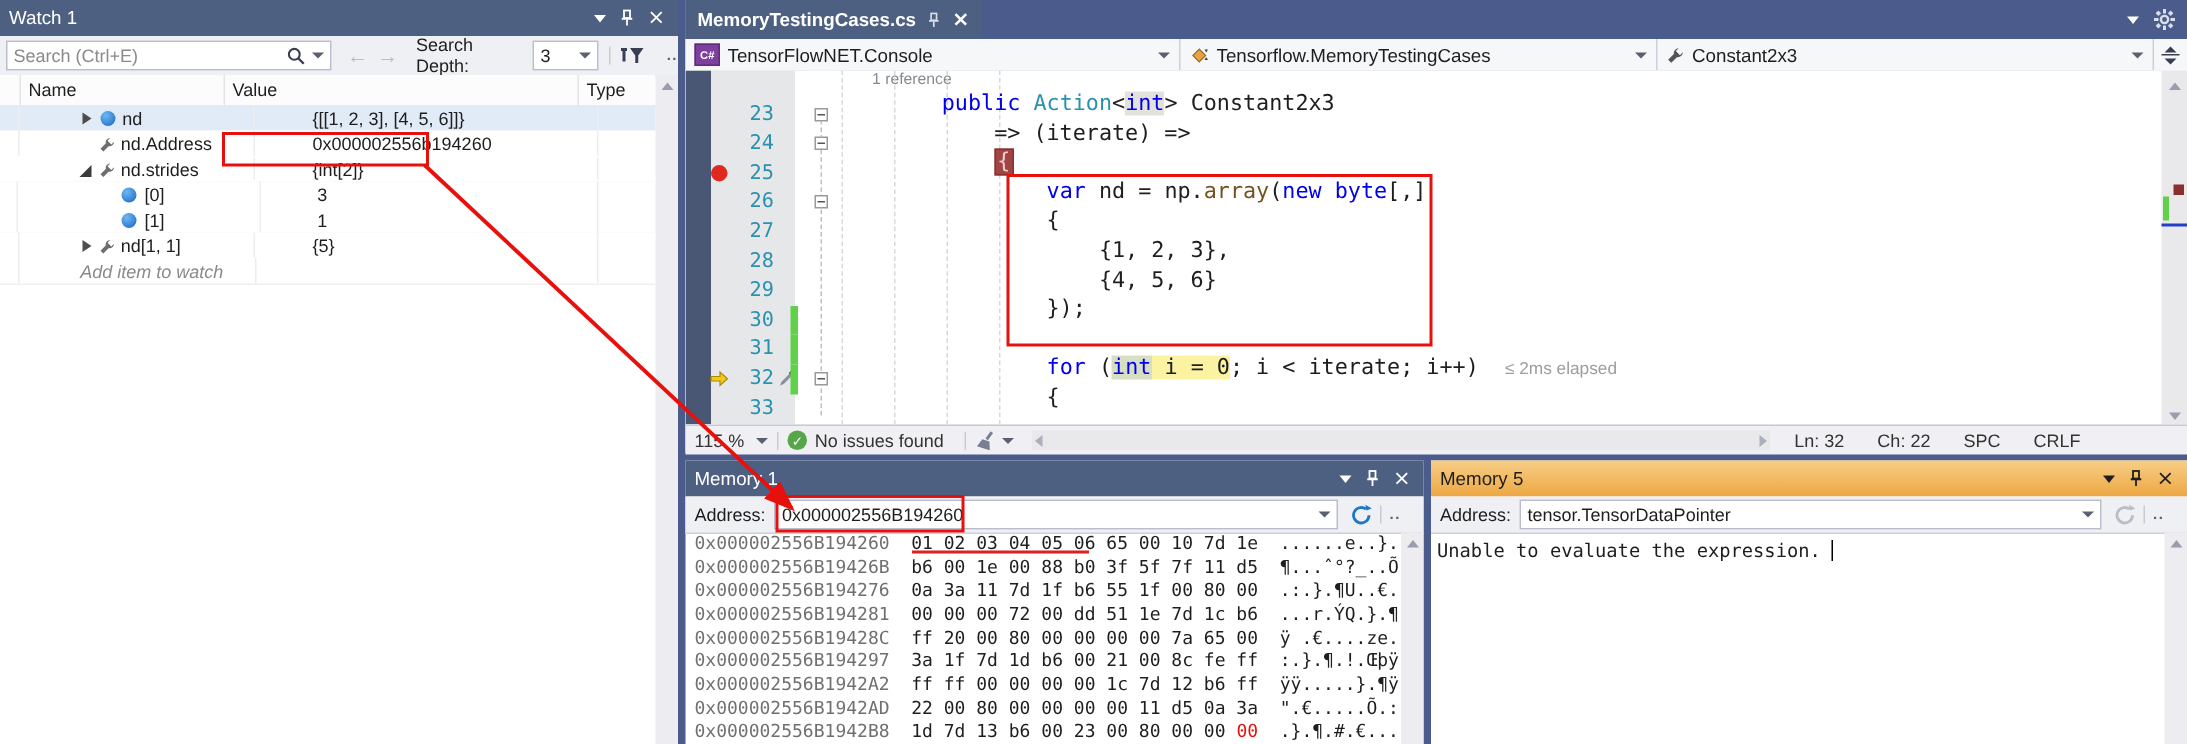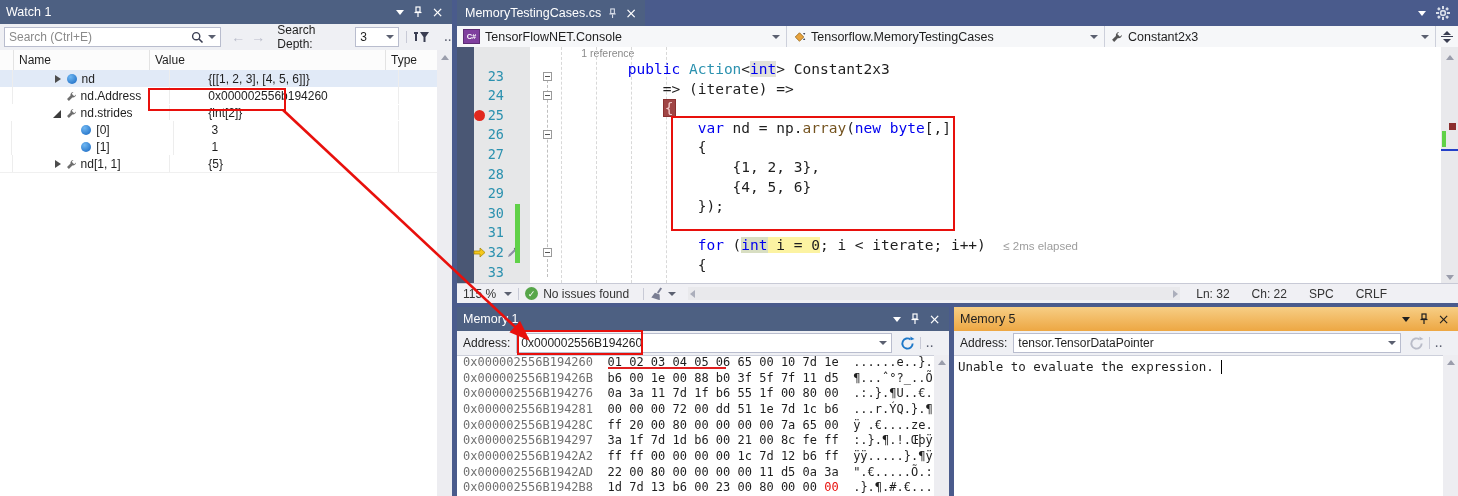--- a/index.html
+++ b/index.html
@@ -33,21 +33,21 @@
   .exp.e::before{content:"";position:absolute;left:0;top:1px;border-left:8px solid transparent;border-bottom:8px solid #3c3c3c;}
   .sphere{width:10px;height:10px;border-radius:50%;background:radial-gradient(circle at 35% 30%,#6FB7F2,#1565C0);display:inline-block;margin:0 5px 0 2px;flex:none;}
   .wicon{margin:0 4px 0 1px;flex:none;display:inline-flex;}
   .ital{font-style:italic;color:#8a8a8a;}
   .scrollstrip{position:absolute;top:50px;bottom:0;right:0;width:15px;background:#EDEDF1;display:flex;justify-content:center;}
   .uparrow{width:0;height:0;border-left:4px solid transparent;border-right:4px solid transparent;border-bottom:5px solid #9A9DAB;margin-top:5px;}
   .dnarrow{width:0;height:0;border-left:4px solid transparent;border-right:4px solid transparent;border-top:5px solid #9A9DAB;}
   
   #editor{left:457px;top:0;width:1001px;height:302px;background:#fff;}
   .tabstrip{position:absolute;left:0;right:0;top:0;height:26px;background:#4A5B8C;display:flex;align-items:stretch;}
-  .tab{background:#4D6082;color:#fff;display:flex;align-items:center;padding:0 8px;font-size:12.5px;gap:7px;}
+  .tab{background:#4D6082;color:#fff;display:flex;align-items:center;padding:0 8px;font-size:12.5px;gap:7px;font-weight:bold;}
   .tsbtns{margin-left:auto;display:flex;align-items:center;gap:10px;padding-right:8px;}
   .navbar{position:absolute;left:0;right:0;top:26px;height:21px;background:#F6F7F9;border-bottom:1px solid #BDC1CE;display:flex;}
   .navseg{display:flex;align-items:center;border-right:1px solid #CDD0DB;padding:0 6px;gap:5px;box-sizing:border-box;}
   .navseg .lbl{white-space:nowrap;overflow:hidden;font-size:12.5px;}
   .navseg .ddcaret{margin-left:auto;}
   .codearea{position:absolute;left:0;top:47px;right:0;height:236px;background:#fff;overflow:hidden;}
   .bpmargin{position:absolute;left:0;top:0;bottom:0;width:17px;background:#4A5774;}
   .gutter{position:absolute;left:17px;top:0;bottom:0;width:56px;background:#E6E7E8;}
   .outcol{position:absolute;left:81px;top:0;bottom:0;width:20px;background:#fff;}
   .codelines{position:absolute;left:101px;top:0;right:17px;bottom:0;font-family:"DejaVu Sans Mono",monospace;font-size:14.5px;}
@@ -229,20 +229,26 @@
             <path d="M7.5 1 a3 3 0 0 0 -3 3.6 L1 8.1 L2.9 10 L6.4 6.5 a3 3 0 0 0 3.6 -3 L8.2 5.3 L5.7 2.8 Z" fill="#6E6E6E"></path>
           </svg>
         </span>
         <span>nd[1, 1]</span>
       </span>
     <span class="wcell cVal">
         <span>{5}</span>
       </span>
     <span class="wcell cType">NumShar...</span>
   </div>
+  <div class="wrow" style="top:172px;">
+    <span class="gutterL"></span>
+    <span class="wcell cName ital" style="padding-left:8px;">Add item to watch</span>
+    <span class="wcell cVal"></span>
+    <span class="wcell cType"></span>
+  </div>
   <div class="scrollstrip">
       <span class="uparrow"></span>
     </div>
 </div>
 
 <div class="panel" id="editor">
   <div class="tabstrip">
     <div class="tab">
       <span>MemoryTestingCases.cs</span>
       <svg width="10" height="11" viewBox="0 0 11 12">
@@ -301,21 +307,21 @@
     <div class="splitbtn">
       <span style="width:0;height:0;border-left:4px solid transparent;border-right:4px solid transparent;border-bottom:4px solid #3A3E52;"></span>
       <span style="width:12px;height:1px;background:#3A3E52;margin:1.5px 0;"></span>
       <span style="width:0;height:0;border-left:4px solid transparent;border-right:4px solid transparent;border-top:4px solid #3A3E52;"></span>
     </div>
   </div>
 
   <div class="codearea">
     <div class="bpmargin"></div>
     <div class="gutter">
-      <div style="position:absolute;left:14px;right:12px;top:0;">
+      <div style="position:absolute;left:14px;right:0;top:0;">
 
       <div class="grow">
 
             <span class="num"></span>
 
           </div>
           <div class="grow" data-out="1">
 
             <span class="num">23</span>
 

